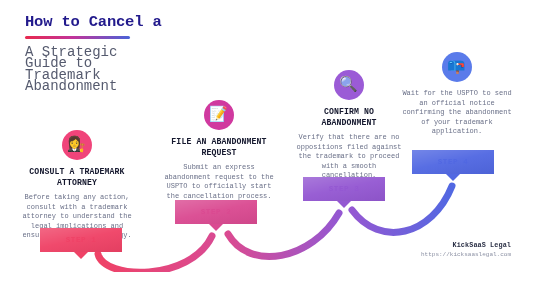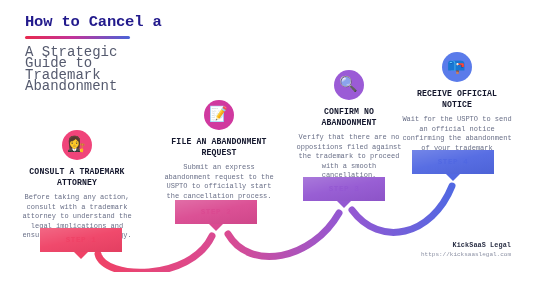--- a/index.html
+++ b/index.html
@@ -217,21 +217,20 @@
     <div class="step-desc">Verify that there are no oppositions filed against the trademark to proceed with a smooth cancellation.</div>
   </div>
   <div class="badge" id="badge-3">
     <div class="sheen"></div>
     <span class="label">STEP 3</span>
     <span class="tail"></span>
   </div>
 
   <div class="step" id="step-4">
     <div class="step-icon icon-4">📪</div>
-    <div class="step-title">RECEIVE OFFICIAL NOTICE</div>
     <div class="step-desc">Wait for the USPTO to send an official notice confirming the abandonment of your trademark application.</div>
   </div>
   <div class="badge" id="badge-4">
     <div class="sheen"></div>
     <span class="label">STEP 4</span>
     <span class="tail"></span>
   </div>
 
   <div id="footer">
     <div id="footer-brand">KickSaaS Legal</div>

